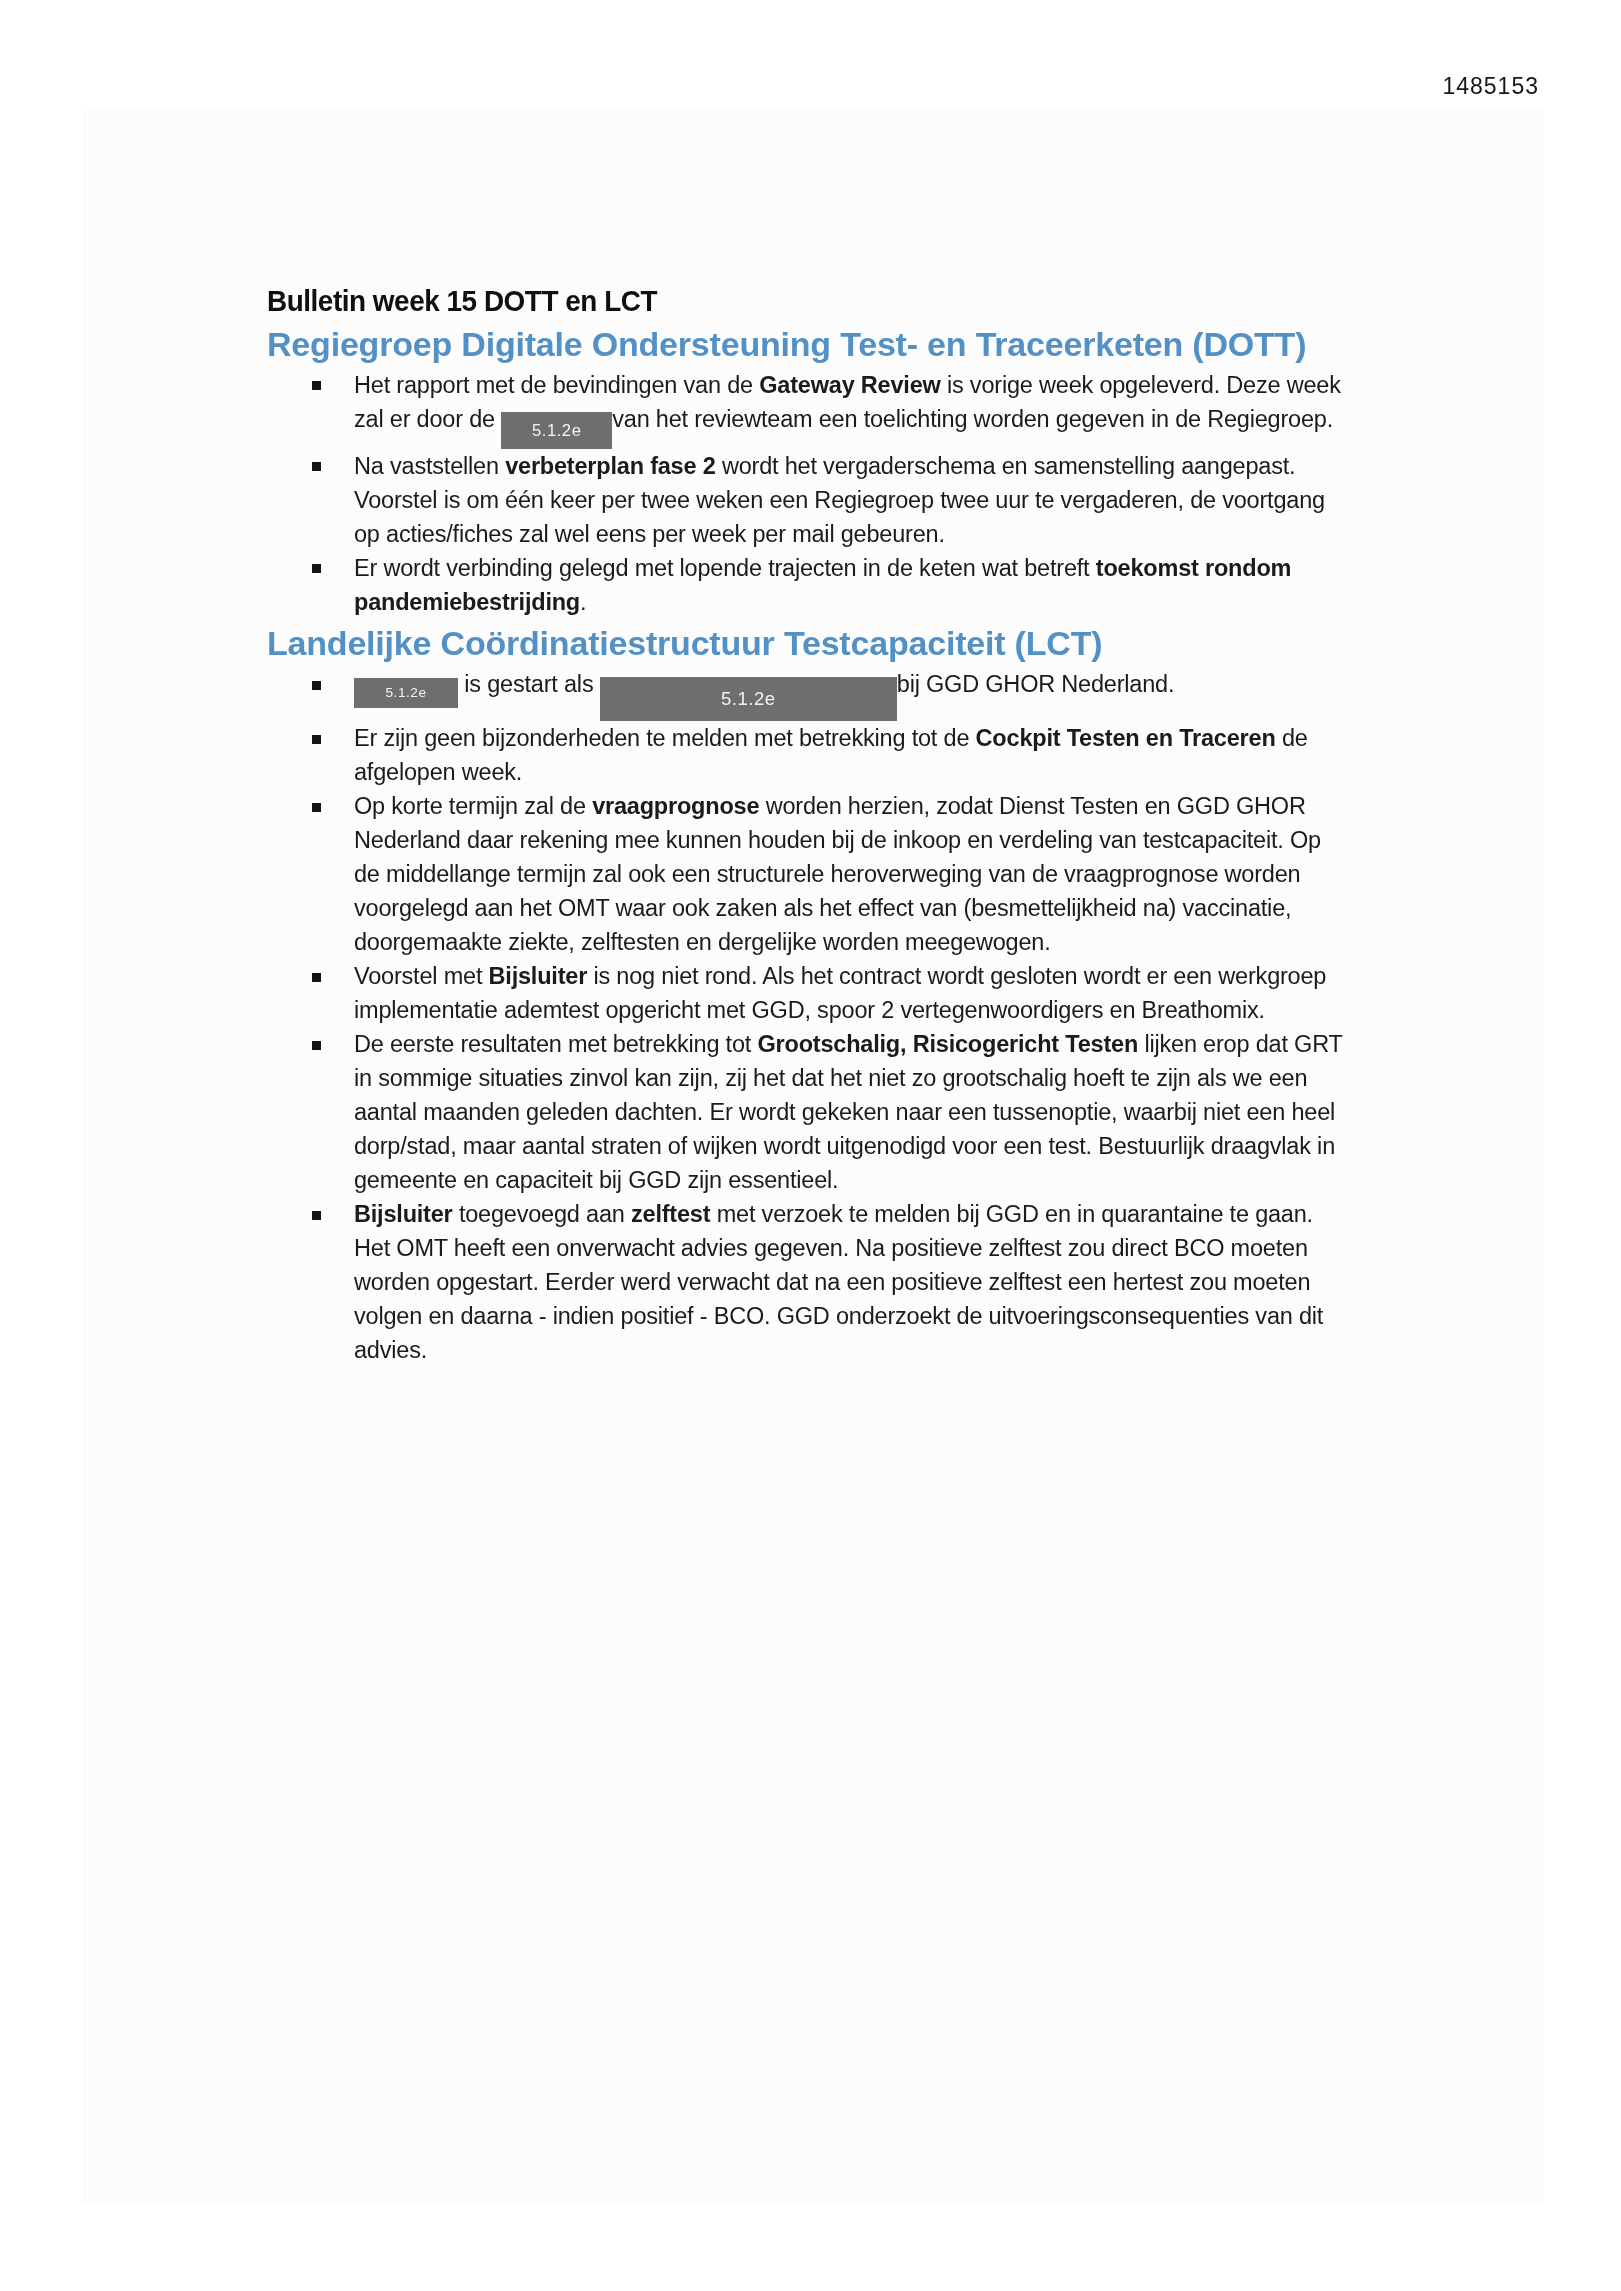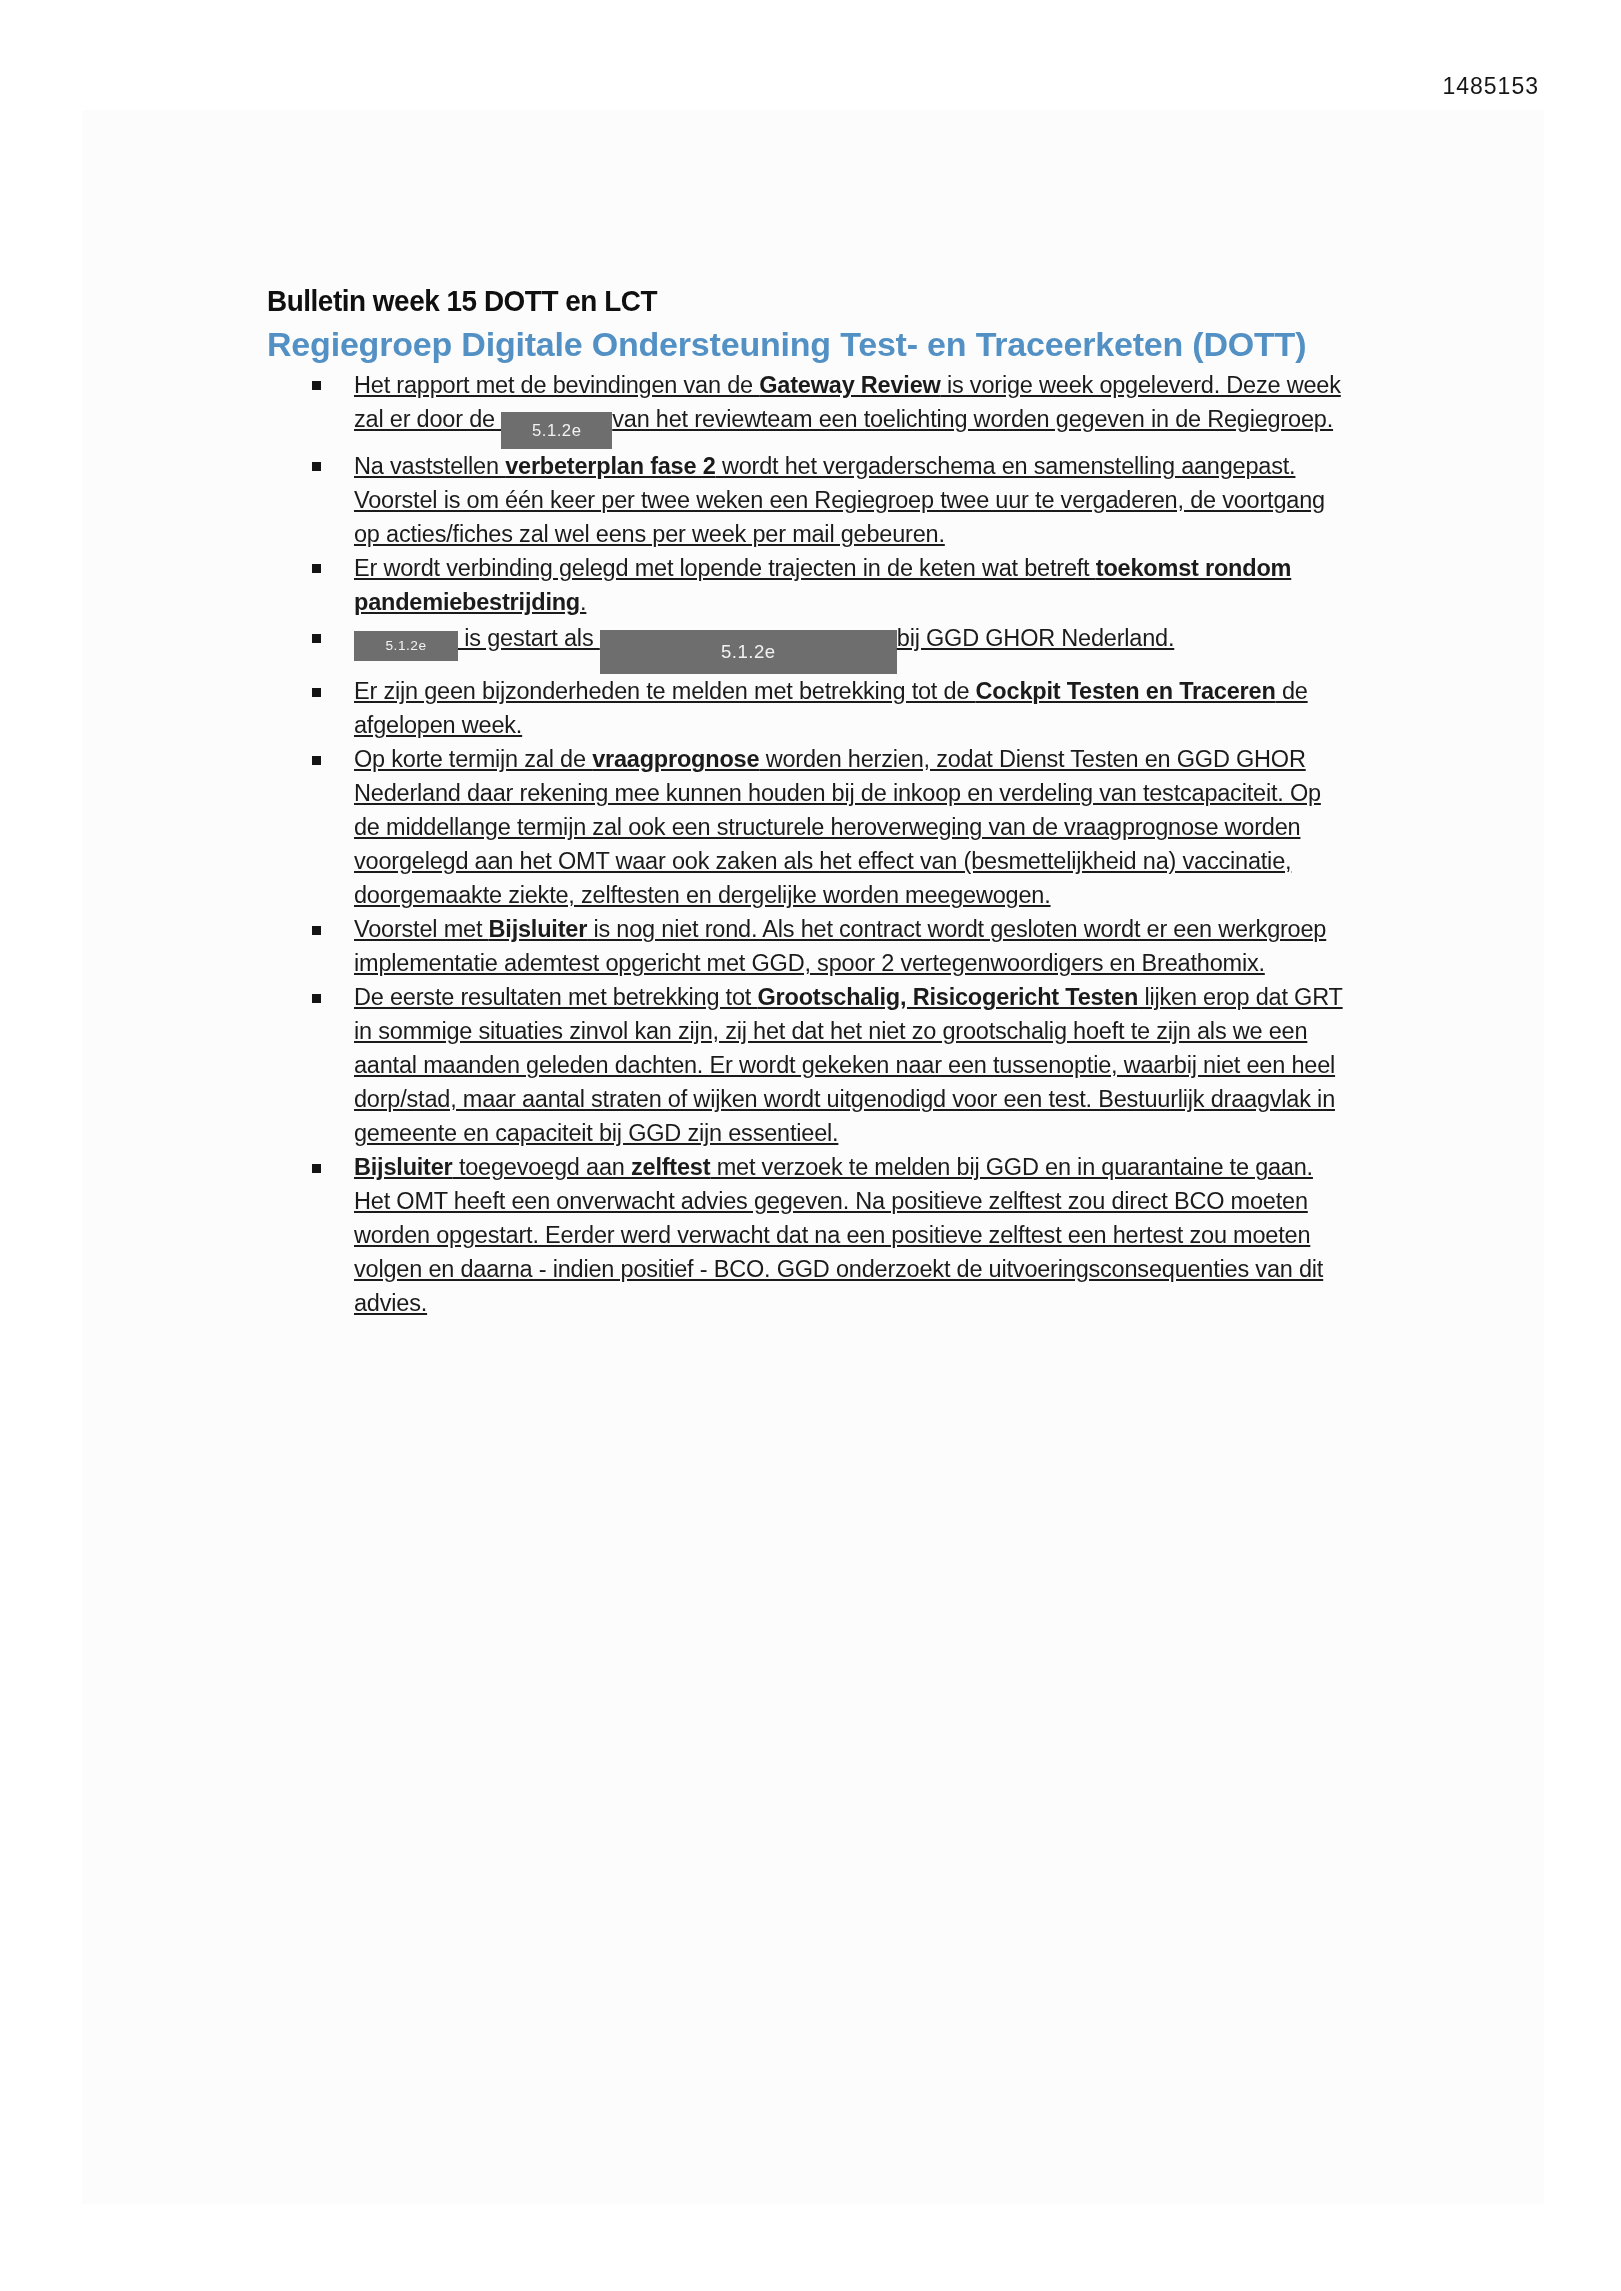--- a/index.html
+++ b/index.html
@@ -19,21 +19,21 @@
   .doc-title {
     font-size:30px; font-weight:700; color:#101010;
     letter-spacing:-0.5px; transform:scaleX(0.93); transform-origin:left center;
     margin:0 0 6.9px 0; white-space:nowrap;
   }
   .section-heading {
     font-size:34px; font-weight:700; letter-spacing:-0.2px;
     color:var(--heading-blue, #5391c5); margin:0 0 3.9px 0;
   }
   .section-heading.lct { margin-top:5.9px; }
-  ul.bullets { list-style:none; margin:0 0 2px 0; padding:0;text-decoration:underline; }
+  ul.bullets { list-style:none; margin:0 0 2px 0; padding:0; }
   li.bullet {
     position:relative; padding-left:87px;
     font-size:23.5px; line-height:34px; letter-spacing:-0.2px; color:#1b1b1b;
   }
   .marker {
     position:absolute; left:45px; top:13.7px; width:8.8px; height:8.8px;
     background:#141414;
   }
   .b { font-weight:700; }
   .redact {
@@ -62,20 +62,21 @@
         <span class="marker"></span><span><span>Het rapport met de bevindingen van de </span><span class="b">Gateway Review</span><span> is vorige week opgeleverd. Deze week zal er door de </span><span class="redact redact-md">5.1.2e</span><span>van het reviewteam een toelichting worden gegeven in de Regiegroep.</span></span>
       </li>
       <li class="bullet">
         <span class="marker"></span><span><span>Na vaststellen </span><span class="b">verbeterplan fase 2</span><span> wordt het vergaderschema en samenstelling aangepast. Voorstel is om één keer per twee weken een Regiegroep twee uur te vergaderen, de voortgang op acties/fiches zal wel eens per week per mail gebeuren.</span></span>
       </li>
       <li class="bullet">
         <span class="marker"></span><span><span>Er wordt verbinding gelegd met lopende trajecten in de keten wat betreft </span><span class="b">toekomst rondom pandemiebestrijding</span><span>.</span></span>
       </li>
     </ul>
 
+    <h2 class="section-heading lct">Landelijke Coördinatiestructuur Testcapaciteit (LCT)</h2>
     <ul class="bullets">
       <li class="bullet">
         <span class="marker"></span><span><span class="redact redact-sm">5.1.2e</span><span> is gestart als </span><span class="redact redact-lg">5.1.2e</span><span>bij GGD GHOR Nederland.</span></span>
       </li>
       <li class="bullet">
         <span class="marker"></span><span><span>Er zijn geen bijzonderheden te melden met betrekking tot de </span><span class="b">Cockpit Testen en Traceren</span><span> de afgelopen week.</span></span>
       </li>
       <li class="bullet">
         <span class="marker"></span><span><span>Op korte termijn zal de </span><span class="b">vraagprognose</span><span> worden herzien, zodat Dienst Testen en GGD GHOR Nederland daar rekening mee kunnen houden bij de inkoop en verdeling van testcapaciteit. Op de middellange termijn zal ook een structurele heroverweging van de vraagprognose worden voorgelegd aan het OMT waar ook zaken als het effect van (besmettelijkheid na) vaccinatie, doorgemaakte ziekte, zelftesten en dergelijke worden meegewogen.</span></span>
       </li>

